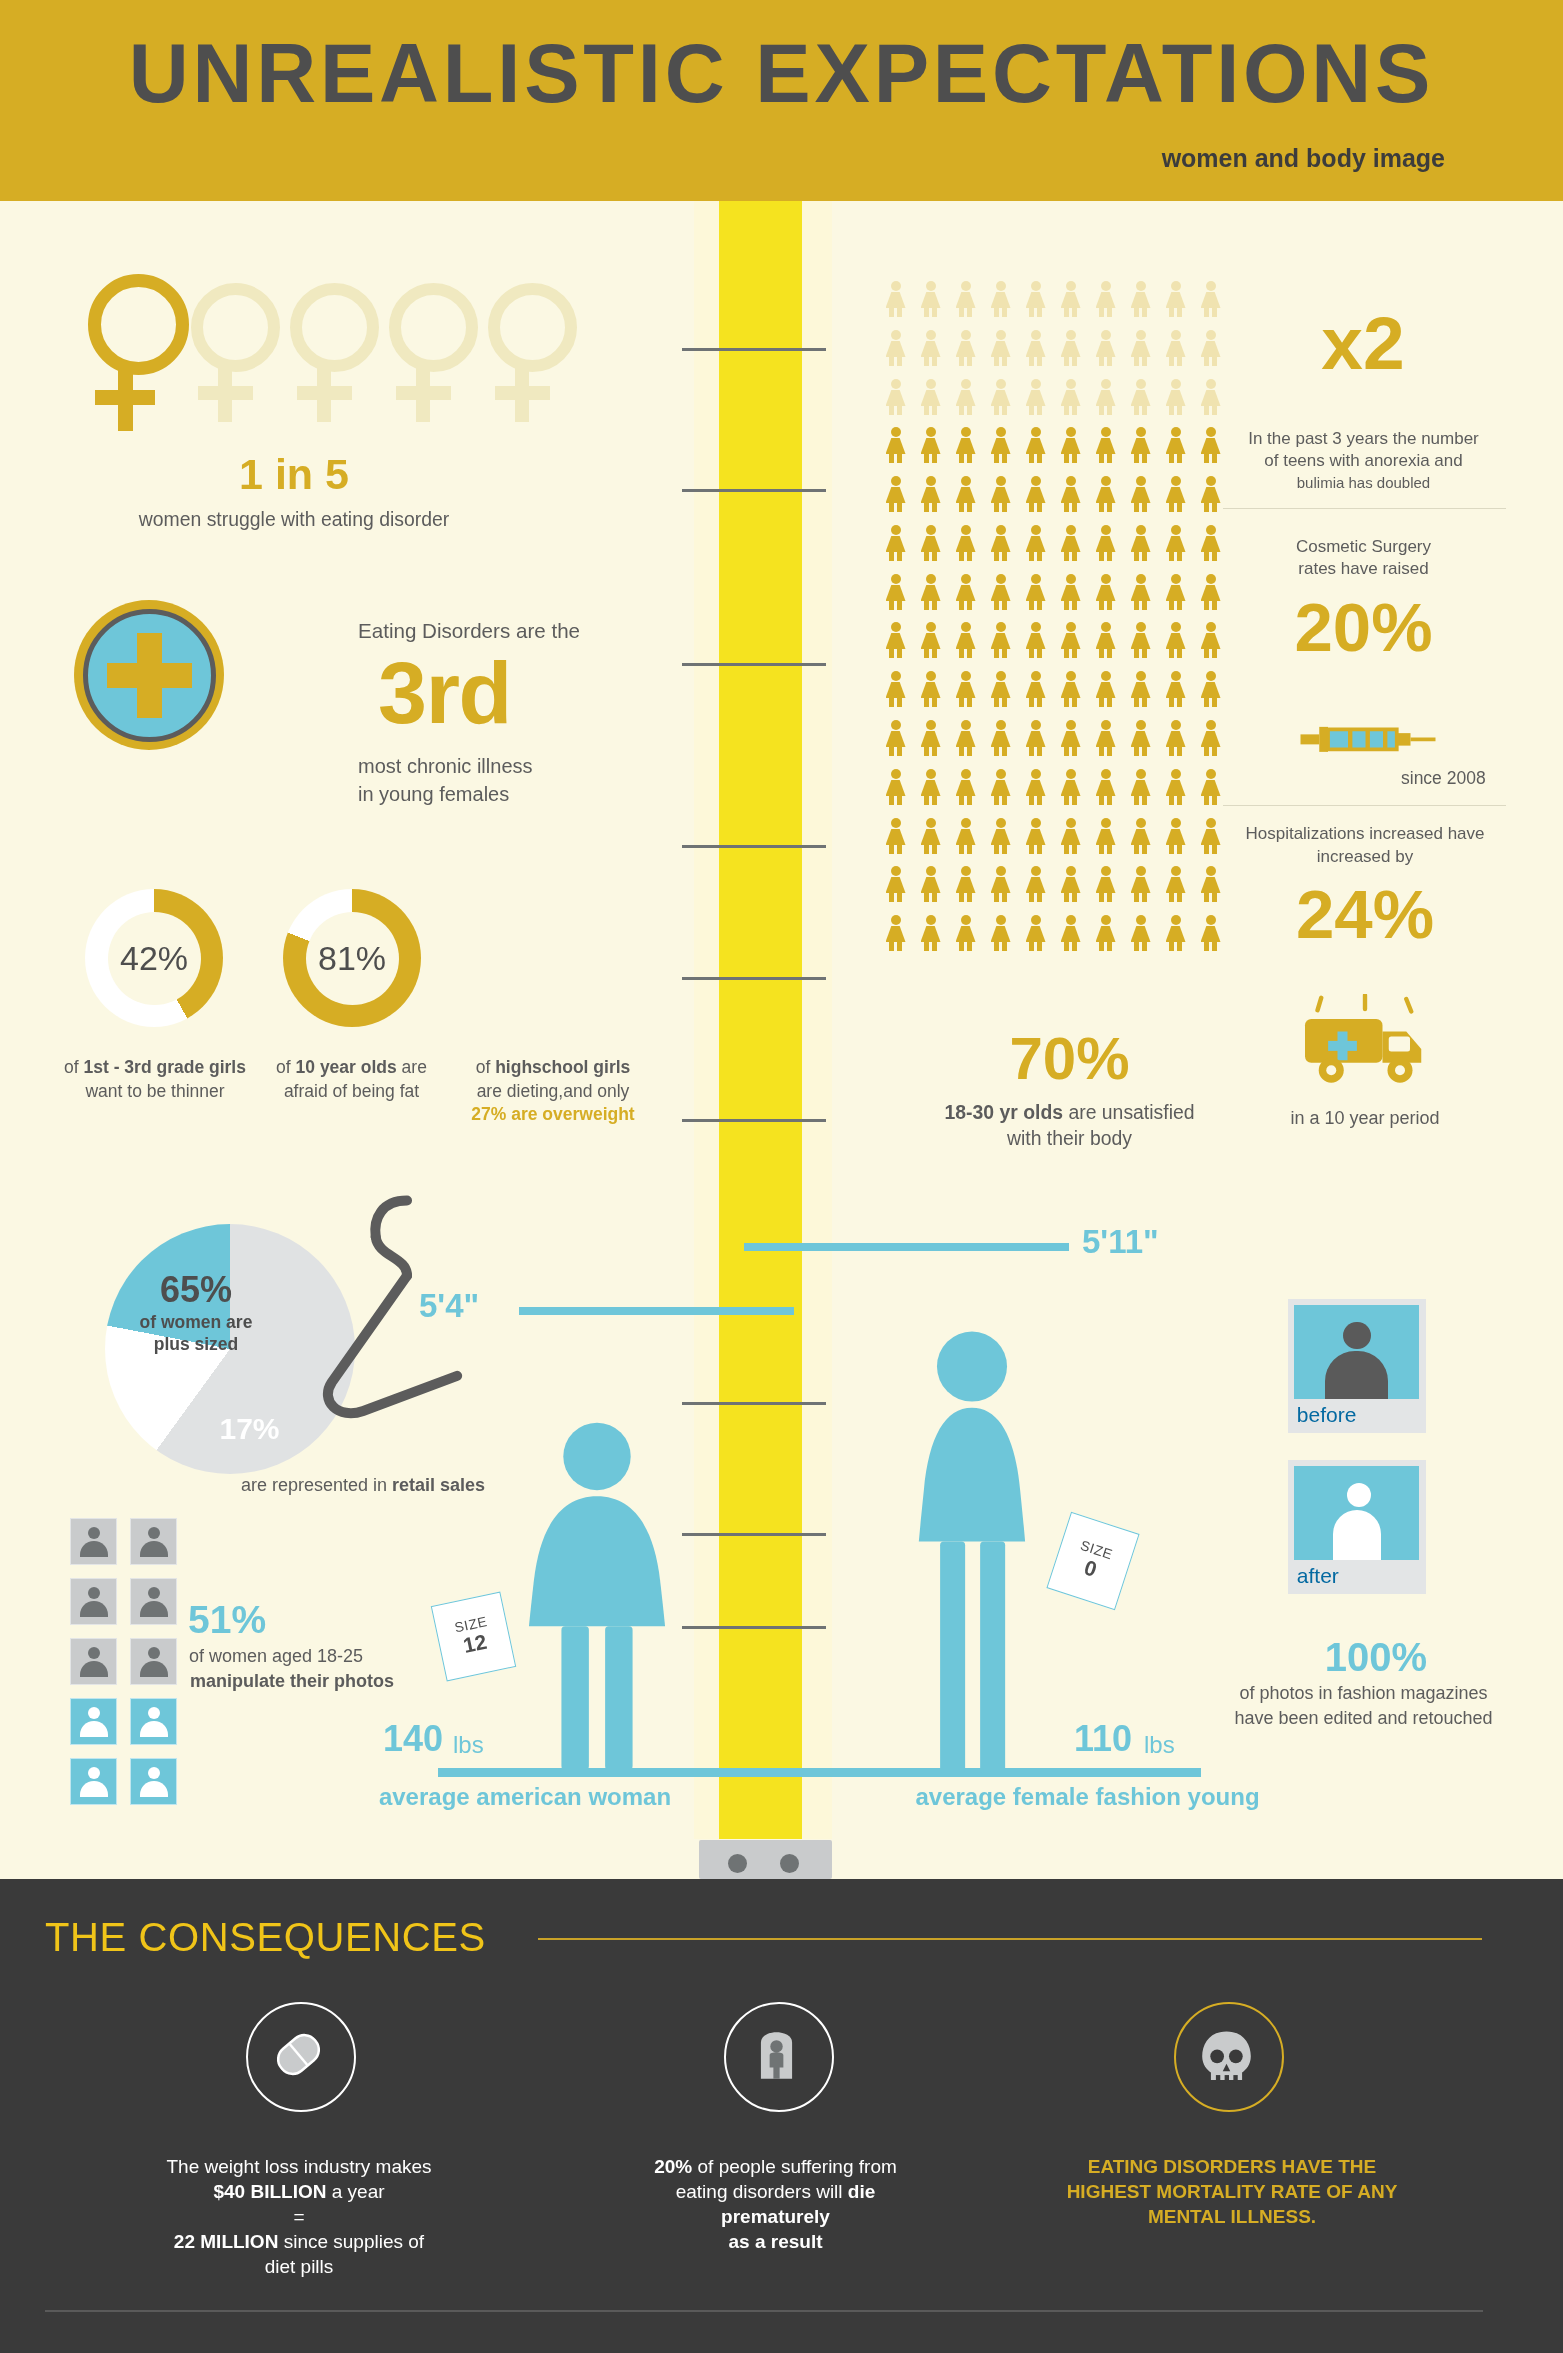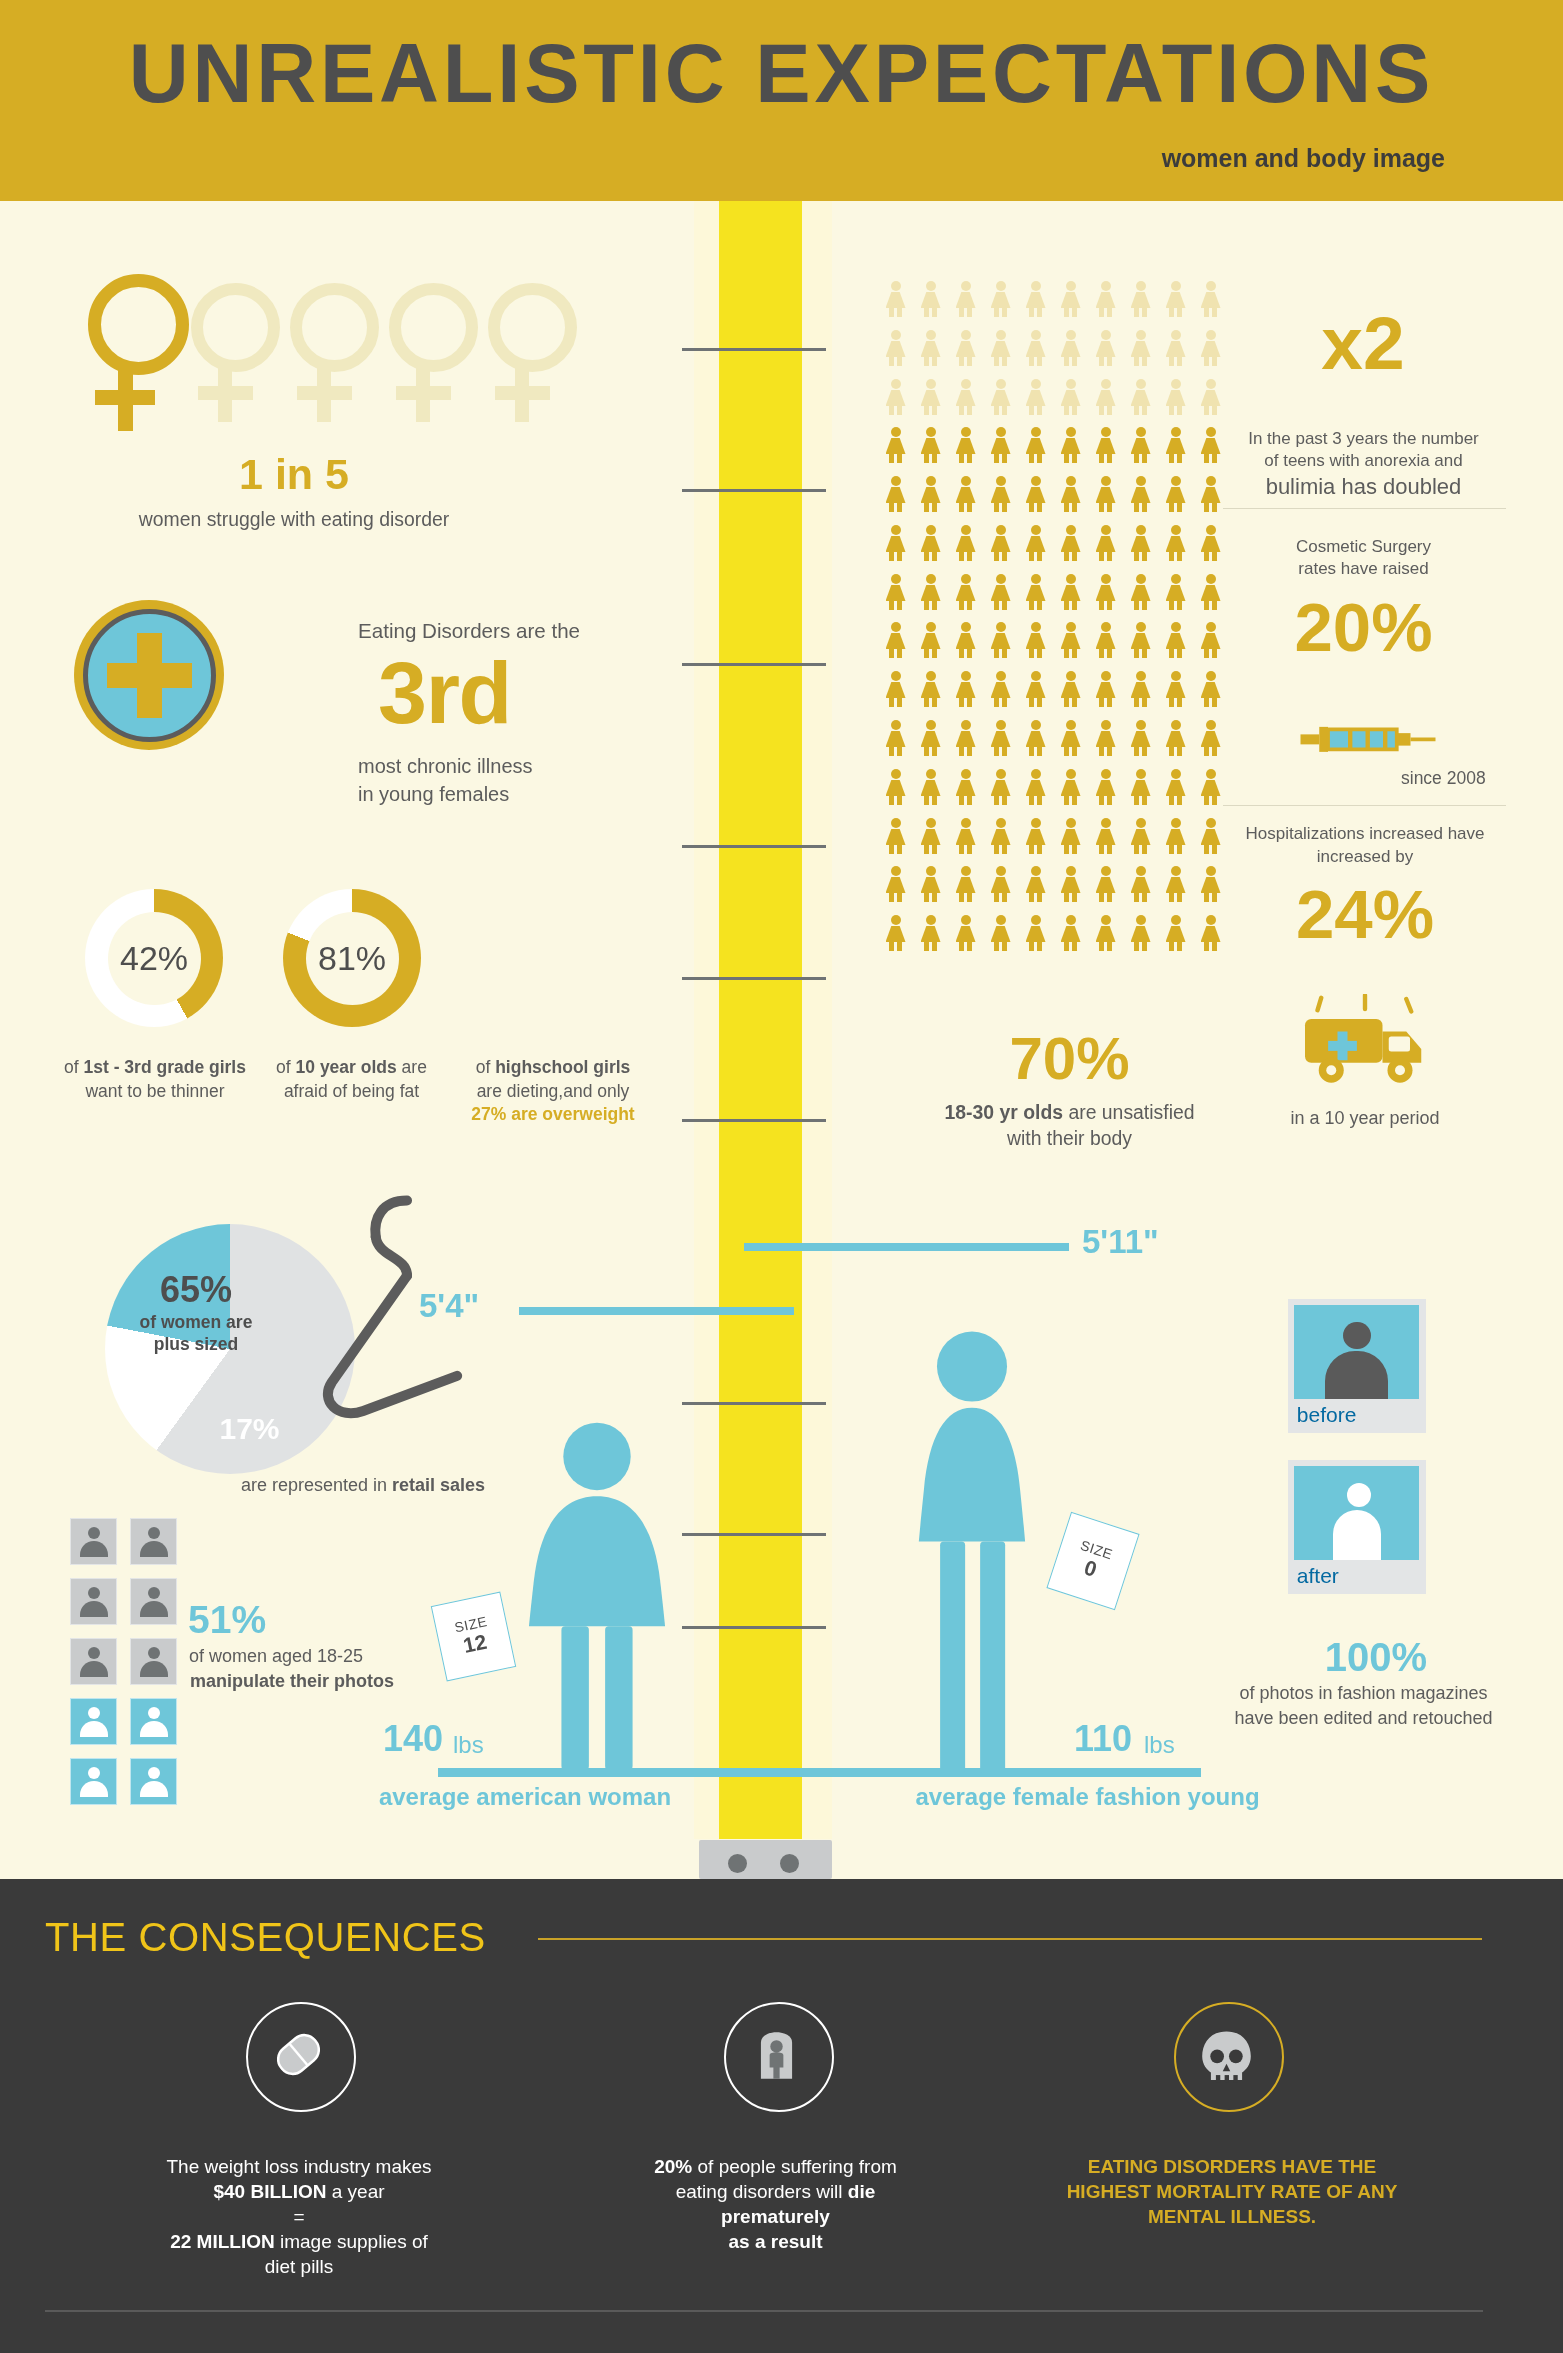--- a/index.html
+++ b/index.html
@@ -1138,21 +1138,21 @@
 
   <div class="t center bold gold" style="left:832px;top:1024px;width:475px;font-size:60px;">70%</div>
   <div class="t center" style="left:832px;top:1101px;width:475px;font-size:19.4px;color:#5c5c5c;">
     <b>18-30 yr olds</b><span> are unsatisfied</span>
   </div>
   <div class="t center grey" style="left:832px;top:1127px;width:475px;font-size:19.4px;">with their body</div>
 
   <div class="t center bold gold" style="left:1213px;top:300px;width:300px;font-size:75px;">x2</div>
   <div class="t center grey" style="left:1207px;top:429px;width:313px;font-size:17px;">In the past 3 years the number</div>
   <div class="t center grey" style="left:1207px;top:451px;width:313px;font-size:17px;">of teens with anorexia and</div>
-  <div class="t center grey" style="left:1207px;top:474px;width:313px;font-size:22px;">bulimia has doubled</div>
+  <div class="t center grey" style="left:1207px;top:474px;width:313px;font-size:15px;">bulimia has doubled</div>
   <div class="hr" style="left:1223px;top:508px;width:283px;"></div>
 
   <div class="t center grey" style="left:1207px;top:537px;width:313px;font-size:17px;">Cosmetic Surgery</div>
   <div class="t center grey" style="left:1207px;top:559px;width:313px;font-size:17px;">rates have raised</div>
   <div class="t center bold gold" style="left:1207px;top:588px;width:313px;font-size:69px;">20%</div>
   <svg style="position:absolute;left:1288px;top:718px;" width="150" height="44" viewBox="0 0 240 70">
     <rect x="20" y="26" width="30" height="16" fill="#d6ad24"></rect>
     <rect x="50" y="14" width="14" height="40" fill="#d6ad24"></rect>
     <rect x="64" y="18" width="110" height="32" fill="#6ec6d9" stroke="#d6ad24" stroke-width="6"></rect>
     <rect x="96" y="18" width="7" height="32" fill="#d6ad24"></rect>
@@ -1247,21 +1247,21 @@
         </g>
       </svg>
     </div>
     <div class="cons-txt" style="left:80px;top:275px;width:438px;">
       <div>The weight loss industry makes</div>
       <div>
         <b>$40 BILLION</b><span> a year</span>
       </div>
       <div>=</div>
       <div>
-        <b>22 MILLION</b><span> image supplies of</span>
+        <b>22 MILLION</b><span> since supplies of</span>
       </div>
       <div>diet pills</div>
     </div>
 
     <div class="circ-icon" style="left:724px;top:123px;border:2.5px solid #ffffff;">
       <svg width="101" height="101" viewBox="0 0 162 162">
         <path d="M56 120 L56 62 C56 40 106 40 106 62 L106 120 Z" fill="#c9cbcc"></path>
         <circle cx="81" cy="68" r="10" fill="#6f7374"></circle>
         <path d="M70 82 C70 76 92 76 92 82 L92 102 L86 102 L86 120 L76 120 L76 102 L70 102 Z" fill="#6f7374"></path>
       </svg>

